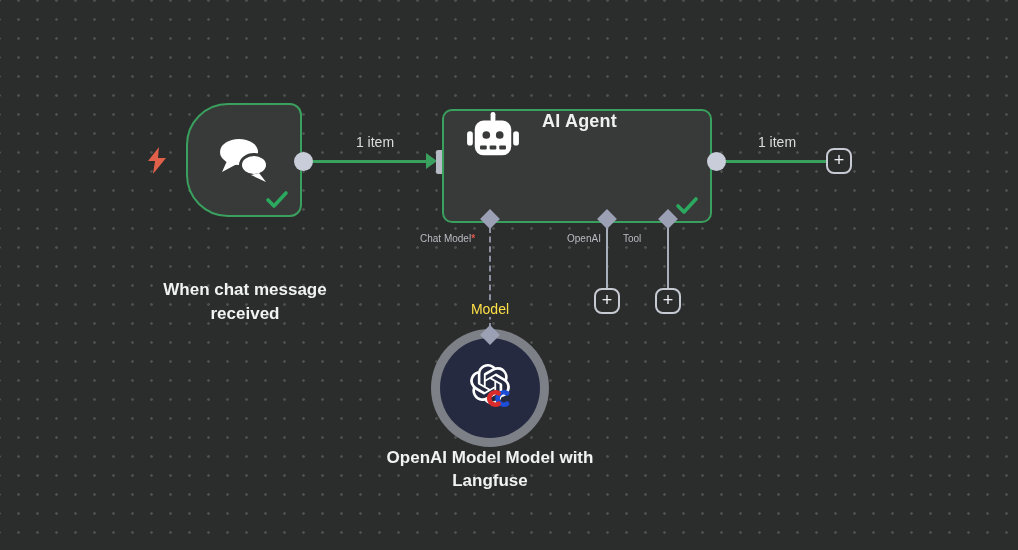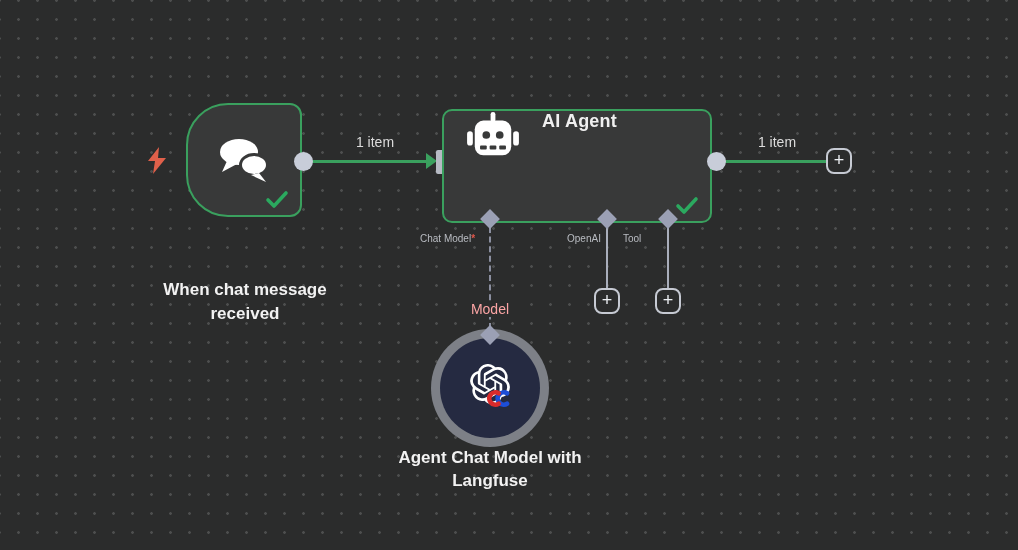--- a/index.html
+++ b/index.html
@@ -86,21 +86,21 @@
   .sub-label {
     position: absolute;
     text-align: left;
     font-size: 10px; color: #b9bcc2;
     z-index: 3;
   }
   .required-star { color: #e0564a; font-weight: bold; }
   .model-link-label {
     position: absolute;
     left: 461px; top: 301px; width: 58px;
-    text-align: center; font-size: 14px; color: #fca5a5;
+    text-align: center; font-size: 14px; color: #fde047;
     background: #2b2c2c; z-index: 3;
   }
 
   
   .h-line { position: absolute; height: 3px; background: #3aa05e; z-index: 1; }
   .line1 { left: 311px; top: 160px; width: 117px; }
   .line2 { left: 725px; top: 160px; width: 101px; }
   .arrow-right {
     position: absolute; left: 426px; top: 153px;
     width: 0; height: 0; z-index: 1;
@@ -233,15 +233,15 @@
     <div class="inner"></div>
     <svg class="openai-logo" width="40" height="40" viewBox="0 0 24 24">
       <path fill="#ffffff" d="M22.2819 9.8211a5.9847 5.9847 0 0 0-.5157-4.9108 6.0462 6.0462 0 0 0-6.5098-2.9A6.0651 6.0651 0 0 0 4.9807 4.1818a5.9847 5.9847 0 0 0-3.9977 2.9 6.0462 6.0462 0 0 0 .7427 7.0966 5.98 5.98 0 0 0 .511 4.9107 6.051 6.051 0 0 0 6.5146 2.9001A5.9847 5.9847 0 0 0 13.2599 24a6.0557 6.0557 0 0 0 5.7718-4.2058 5.9894 5.9894 0 0 0 3.9977-2.9001 6.0557 6.0557 0 0 0-.7475-7.073zm-9.022 12.6081a4.4755 4.4755 0 0 1-2.8764-1.0408l.1419-.0804 4.7783-2.7582a.7948.7948 0 0 0 .3927-.6813v-6.7369l2.02 1.1686a.071.071 0 0 1 .038.052v5.5826a4.504 4.504 0 0 1-4.4945 4.4944zm-9.6607-4.1254a4.4708 4.4708 0 0 1-.5346-3.0137l.142.0852 4.783 2.7582a.7712.7712 0 0 0 .7806 0l5.8428-3.3685v2.3324a.0804.0804 0 0 1-.0332.0615L9.74 19.9502a4.4992 4.4992 0 0 1-6.1408-1.6464zM2.3408 7.8956a4.485 4.485 0 0 1 2.3655-1.9728V11.6a.7664.7664 0 0 0 .3879.6765l5.8144 3.3543-2.0201 1.1685a.0757.0757 0 0 1-.071 0l-4.8303-2.7865A4.504 4.504 0 0 1 2.3408 7.8956zm16.5963 3.8558L13.1038 8.364 15.1192 7.2a.0757.0757 0 0 1 .071 0l4.8303 2.7913a4.4944 4.4944 0 0 1-.6765 8.1042v-5.6772a.79.79 0 0 0-.407-.667zm2.0107-3.0231l-.142-.0852-4.7735-2.7818a.7759.7759 0 0 0-.7854 0L9.409 9.2297V6.8974a.0662.0662 0 0 1 .0284-.0615l4.8303-2.7866a4.4992 4.4992 0 0 1 6.6802 4.66zM8.3065 12.863l-2.02-1.1638a.0804.0804 0 0 1-.038-.0567V6.0742a4.4992 4.4992 0 0 1 7.3757-3.4537l-.142.0805L8.704 5.459a.7948.7948 0 0 0-.3927.6813zm1.0976-2.3654l2.602-1.4998 2.6069 1.4998v2.9994l-2.5974 1.4997-2.6067-1.4997z"></path>
     </svg>
     <svg class="langfuse-badge" width="30" height="21" viewBox="0 0 32 22">
       <path d="M 23.5 5.5 A 6.5 6.5 0 1 0 23.5 16.5" stroke="#1d4ed8" stroke-width="5" fill="none" stroke-linecap="round"></path>
       <path d="M 14.5 5.5 A 6.5 6.5 0 1 0 14.5 16.5" stroke="#d92b2b" stroke-width="5" fill="none" stroke-linecap="round"></path>
     </svg>
   </div>
   <div class="diamond" style="left:483px; top:328px;"></div>
-  <div class="node-label label-circle">Agent Chat Model with Langfuse</div>
+  <div class="node-label label-circle">OpenAI Model Model with Langfuse</div>
 
 </div>
 
 </body></html>

